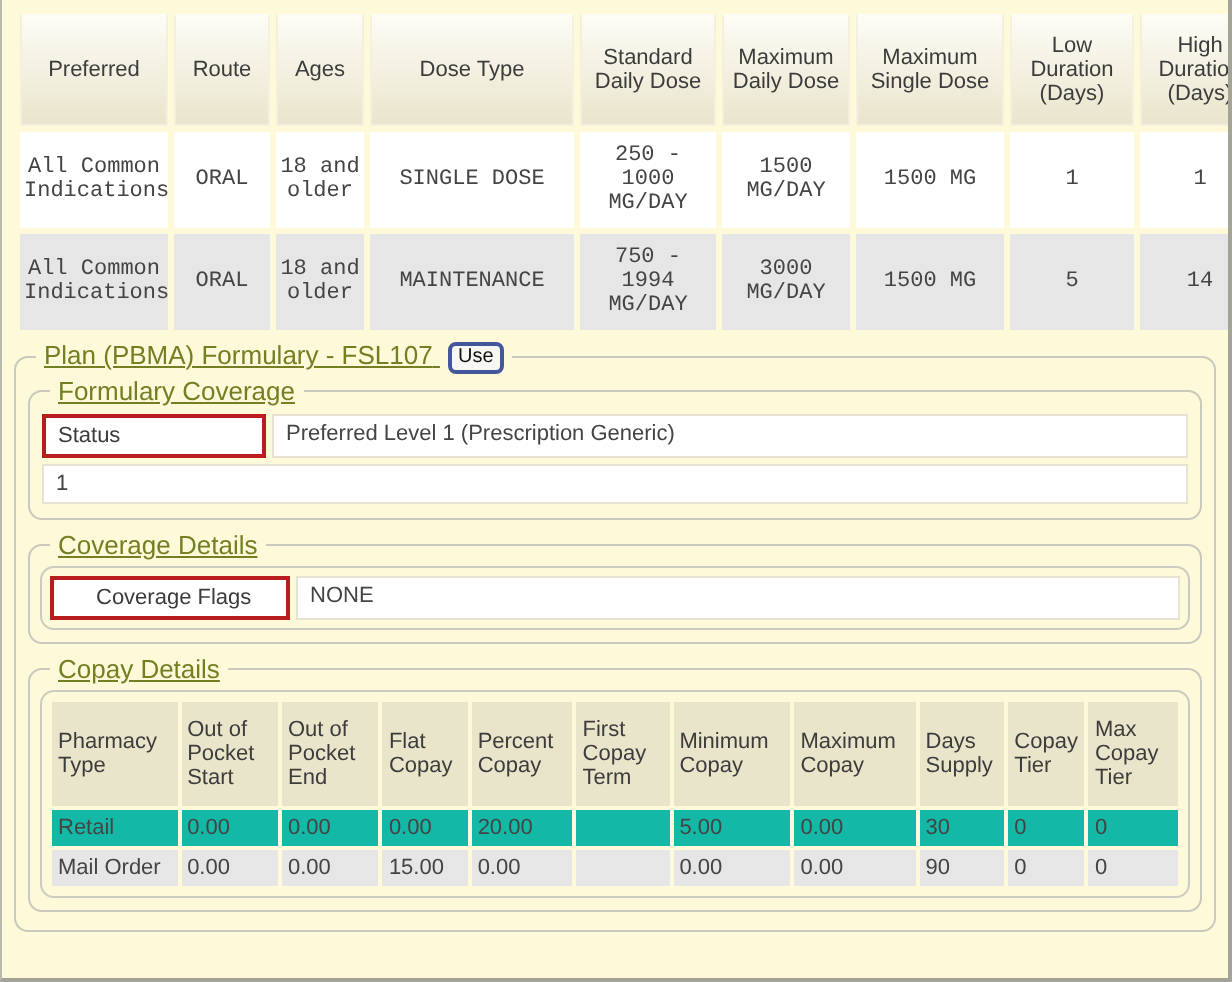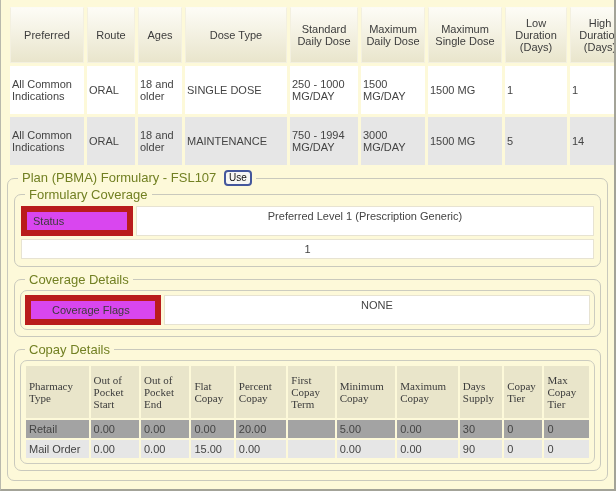--- a/index.html
+++ b/index.html
@@ -65,70 +65,71 @@
     text-align: center;
     vertical-align: middle;
     padding: 3px 1px;
     height: 56px;
     color: #3c3c3c;
     border: 1px solid #f3f0e0;
     border-top-color: #fcfbf4;
   }
   table.dose td {
     background: #ffffff;
-    text-align: left;
+    text-align: center;
     vertical-align: middle;
     padding: 3px 2px;
     height: 48px;
     color: #444;
+    font-family: Liberation Mono, monospace;
   }
   table.dose tr.alt td { background: #e6e6e6; }
   
   fieldset {
     border: 1px solid #c9c9bd;
     border-radius: 7px;
     margin: 2px 6px 4px 6px;
     padding: 1px 4px 4px 4px;
   }
   fieldset.inner { margin: 0 2px 5px 2px; }
   legend {
     color: #728023;
     font-size: 13px;
     padding: 0 4px;
     margin-left: 6px;
+    text-decoration: underline;
   }
   legend .use-btn {
     font-size: 10px;
     font-family: "Liberation Sans", sans-serif;
     color: #111;
     background: #f7f7f3;
     border: 2px solid #44579c;
     border-radius: 4px;
     padding: 0 3px 1px 3px;
     margin-left: 4px;
     vertical-align: 1px;
     cursor: pointer;
   }
   
   .kv-row { display: flex; gap: 3px; margin: 3px 2px; }
   .kv-label {
     width: 112px; flex: none;
-    background: #d946ef;
-    border: 6px solid #b91c1c;
+    background: #ffffff;
+    border: 2px solid #b91c1c;
     padding: 3px 6px;
     color: #3b3b3b;
   }
-  .kv-label.wide { width: 136px; padding-left: 21px; }
+  .kv-label.wide { width: 120px; padding-left: 21px; }
   .kv-value {
     flex: 1;
     background: #ffffff;
     border: 1px solid #e7e3d2;
     padding: 3px 6px;
     color: #444;
-    text-align: center;
   }
   .round-wrap {
     border: 1px solid #ccccc0;
     border-radius: 7px;
     padding: 3px;
     margin: 2px 1px;
   }
   
   table.copay {
     width: 100%;
@@ -137,24 +138,23 @@
     table-layout: fixed;
   }
   table.copay th {
     background: #e9e5ca;
     font-weight: normal;
     text-align: left;
     vertical-align: middle;
     padding: 2px 3px;
     height: 52px;
     color: #3c3c3c;
-    font-family: Liberation Serif, serif;
   }
   table.copay td {
-    background: #a3a3a3;
+    background: #14b8a6;
     text-align: left;
     padding: 2px 3px;
     height: 18px;
     color: #444;
   }
   table.copay tr.alt td { background: #e6e6e6; margin-top: 39px; }
 </style>
 </head>
 <body>
 

